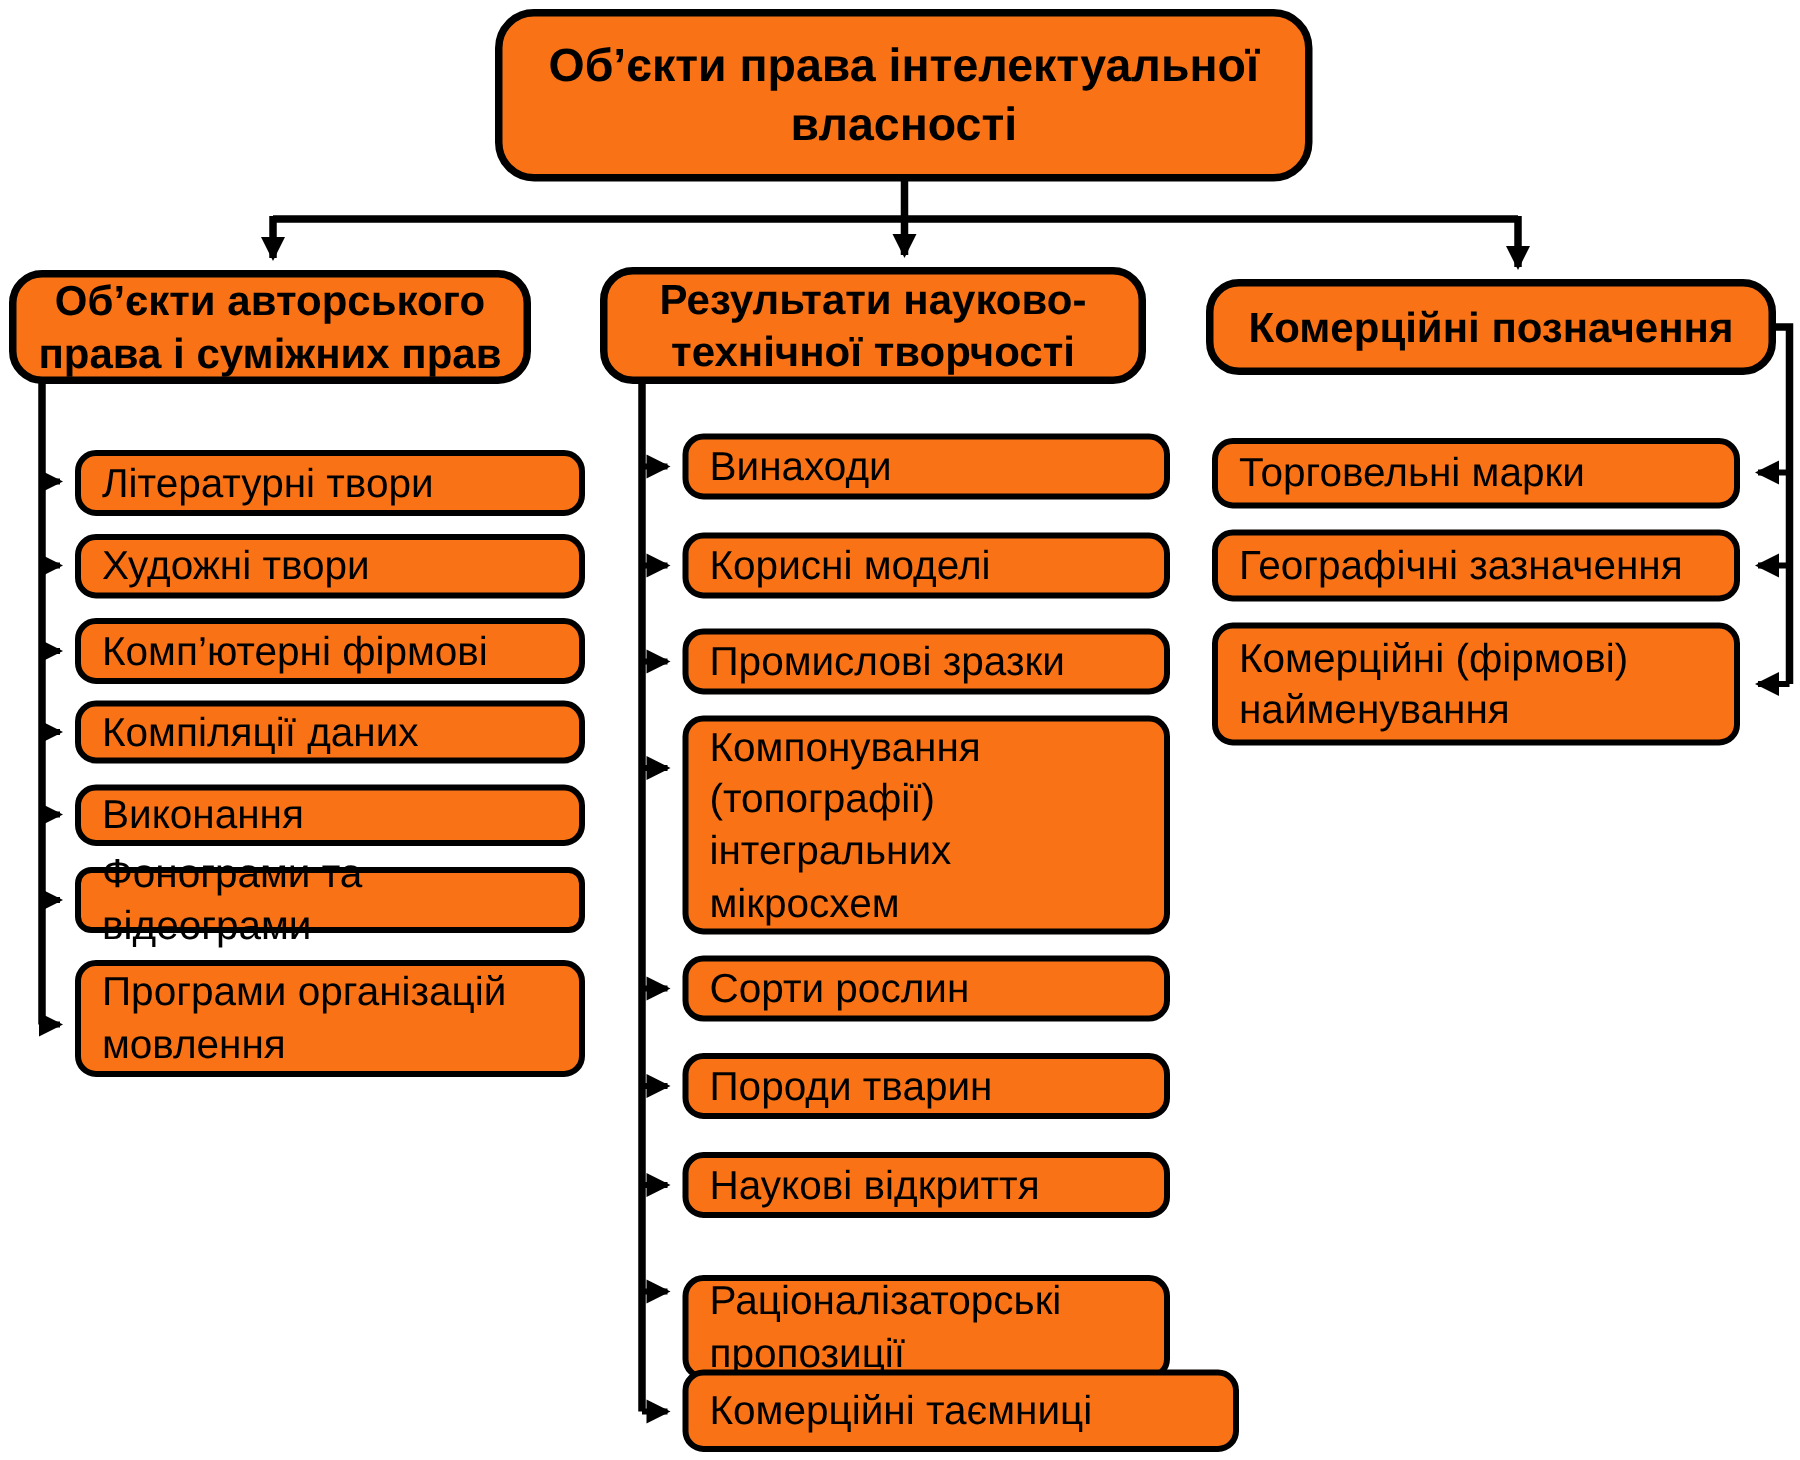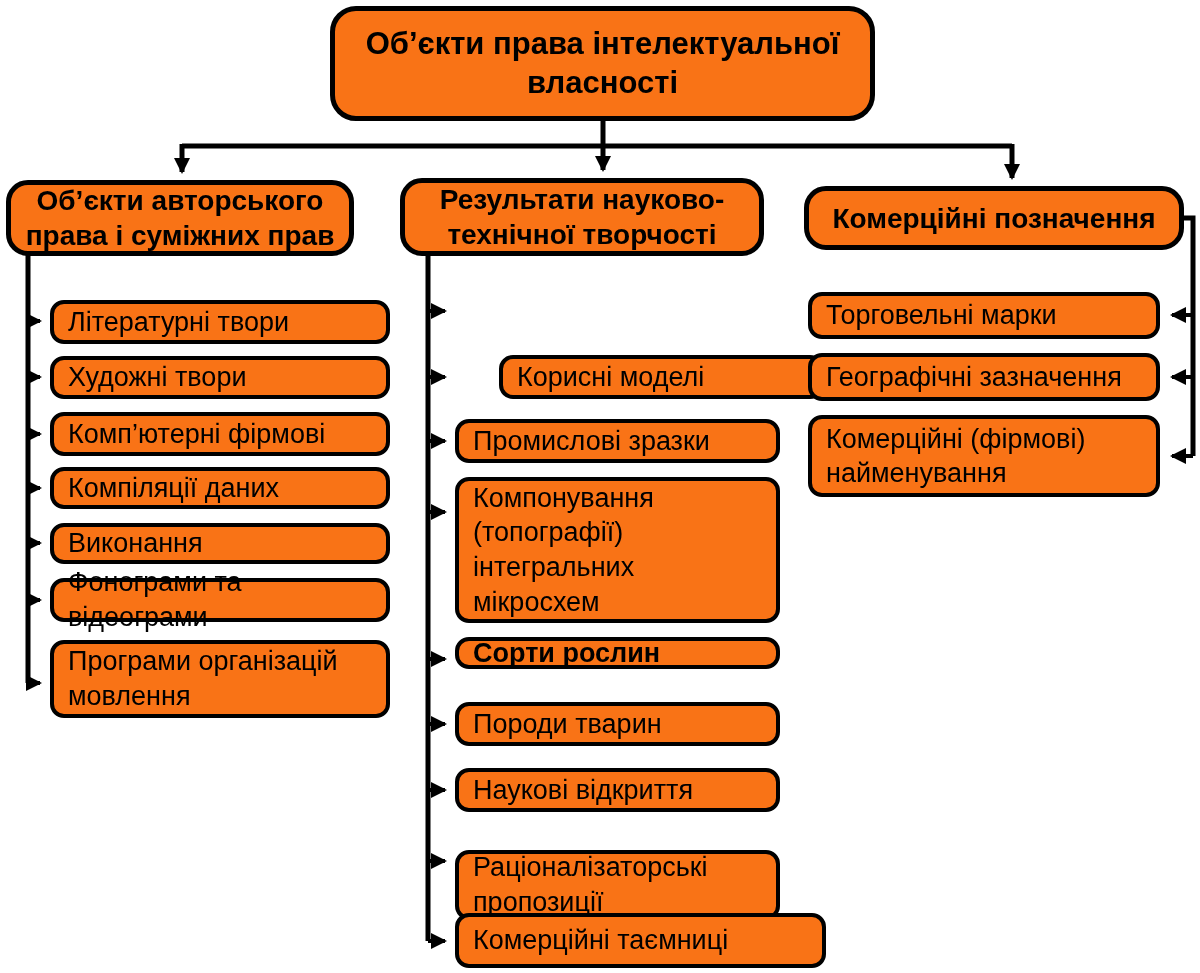--- a/index.html
+++ b/index.html
@@ -115,37 +115,40 @@
   </div>
   <div class="box item" style="left:50px; top:412px; width:340px; height:44px;">
     <span>Комп’ютерні фірмові</span>
   </div>
   <div class="box item" style="left:50px; top:467px; width:340px; height:42px;">
     <span>Компіляції даних</span>
   </div>
   <div class="box item" style="left:50px; top:523px; width:340px; height:41px;">
     <span>Виконання</span>
   </div>
-  <div class="box item" style="left:50px; top:578px; width:340px; height:44px;">
+  <div class="box item" style="left:50px; top:578px; width:340px; height:44px;border-radius:11px;">
     <span>Фонограми та відеограми</span>
   </div>
   <div class="box item" style="left:50px; top:640px; width:340px; height:78px;">
     <span>Програми організацій мовлення</span>
   </div>
 
-  <div class="box item" style="left:455px; top:355px; width:325px; height:44px;margin-left:44px;">
+  <div class="box item" style="left:455px; top:289px; width:325px; height:44px;">
+    <span>Винаходи</span>
+  </div>
+  <div class="box item" style="left:455px; top:355px; width:325px; height:44px;">
     <span>Корисні моделі</span>
   </div>
   <div class="box item" style="left:455px; top:419px; width:325px; height:44px;">
     <span>Промислові зразки</span>
   </div>
   <div class="box item" style="left:455px; top:477px; width:325px; height:146px;">
     <span>Компонування (топографії) інтегральних мікросхем</span>
   </div>
-  <div class="box item" style="left:455px; top:637px; width:325px; height:32px;font-weight:bold;">
+  <div class="box item" style="left:455px; top:637px; width:325px; height:44px;">
     <span>Сорти рослин</span>
   </div>
   <div class="box item" style="left:455px; top:702px; width:325px; height:44px;">
     <span>Породи тварин</span>
   </div>
   <div class="box item" style="left:455px; top:768px; width:325px; height:44px;">
     <span>Наукові відкриття</span>
   </div>
   <div class="box item" style="left:455px; top:850px; width:325px; height:70px;">
     <span>Раціоналізаторські пропозиції</span>

